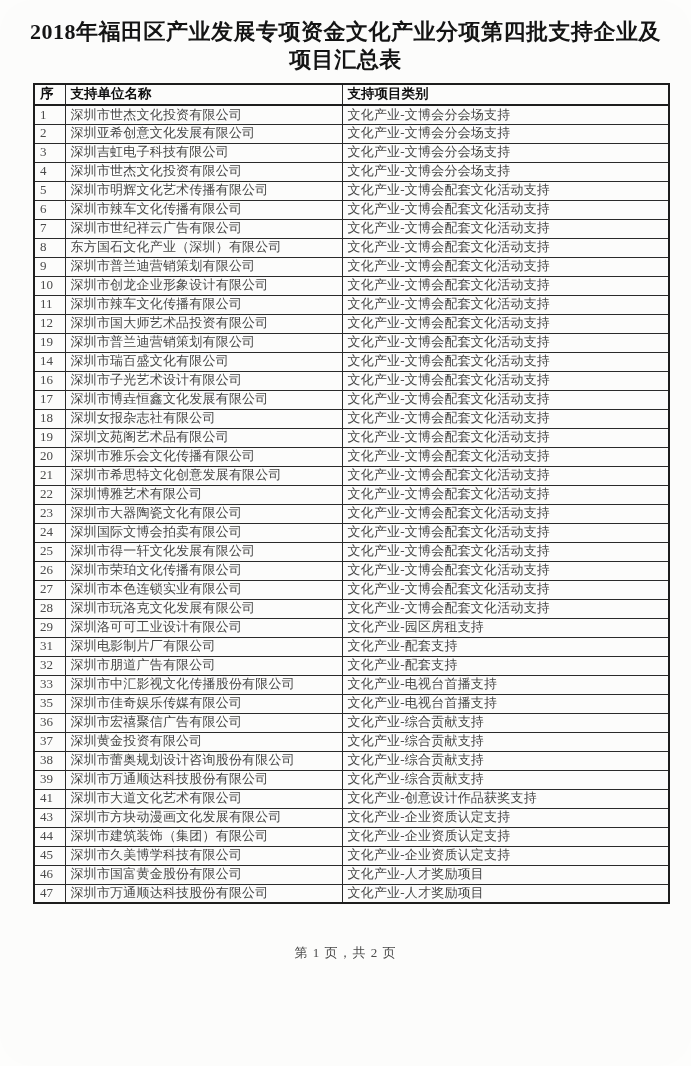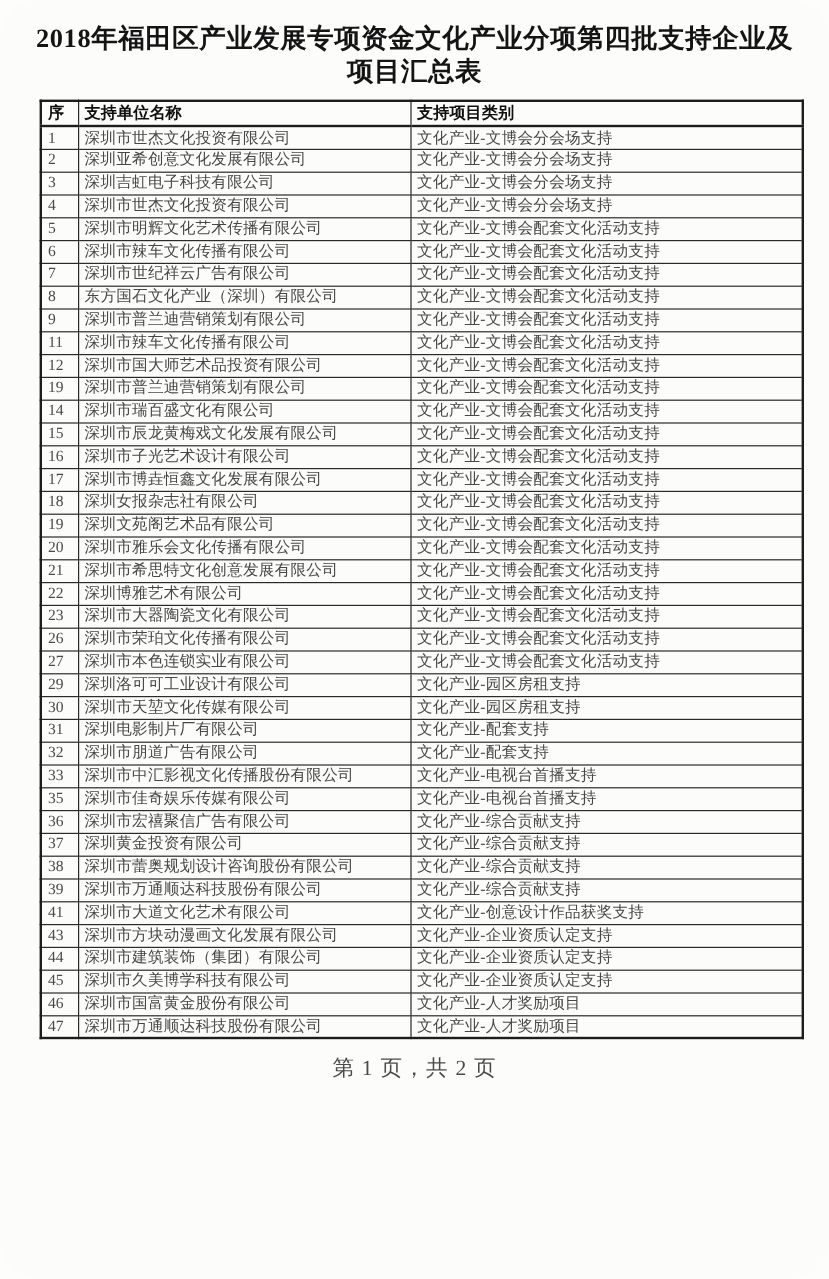--- a/index.html
+++ b/index.html
@@ -56,23 +56,23 @@
     font-size: 13.5px;
     height: 21px;
     border-bottom: 2px solid #1d1d1d;
   }
   col.c-index { width: 31px; }
   col.c-company { width: 277px; }
   col.c-category { width: 327px; }
   td.cell-index { color: #4a4a4a; font-size: 13px; }
   td.cell-company, td.cell-category { color: #474747; letter-spacing: 0.2px; }
   .page-footer {
-    margin-top: 12px;
+    margin-top: 40px;
     text-align: center;
-    font-size: 18px;
+    font-size: 13px;
     color: #4a4a4a;
     letter-spacing: 1px;
   }
 </style>
 </head>
 <body>
 
 <div class="page">
 
   <div class="doc-title">2018年福田区产业发展专项资金文化产业分项第四批支持企业及项目汇总表</div>
@@ -130,45 +130,45 @@
           <td class="cell-index">8</td>
           <td class="cell-company">东方国石文化产业（深圳）有限公司</td>
           <td class="cell-category">文化产业-文博会配套文化活动支持</td>
         </tr>
         <tr>
           <td class="cell-index">9</td>
           <td class="cell-company">深圳市普兰迪营销策划有限公司</td>
           <td class="cell-category">文化产业-文博会配套文化活动支持</td>
         </tr>
         <tr>
+          <td class="cell-index">10</td>
+          <td class="cell-company">深圳市创龙企业形象设计有限公司</td>
+          <td class="cell-category">文化产业-文博会配套文化活动支持</td>
+        </tr>
+        <tr>
           <td class="cell-index">11</td>
           <td class="cell-company">深圳市辣车文化传播有限公司</td>
           <td class="cell-category">文化产业-文博会配套文化活动支持</td>
         </tr>
         <tr>
           <td class="cell-index">12</td>
           <td class="cell-company">深圳市国大师艺术品投资有限公司</td>
           <td class="cell-category">文化产业-文博会配套文化活动支持</td>
         </tr>
         <tr>
           <td class="cell-index">19</td>
           <td class="cell-company">深圳市普兰迪营销策划有限公司</td>
           <td class="cell-category">文化产业-文博会配套文化活动支持</td>
         </tr>
         <tr>
           <td class="cell-index">14</td>
           <td class="cell-company">深圳市瑞百盛文化有限公司</td>
           <td class="cell-category">文化产业-文博会配套文化活动支持</td>
         </tr>
         <tr>
-          <td class="cell-index">15</td>
-          <td class="cell-company">深圳市辰龙黄梅戏文化发展有限公司</td>
-          <td class="cell-category">文化产业-文博会配套文化活动支持</td>
-        </tr>
-        <tr>
           <td class="cell-index">16</td>
           <td class="cell-company">深圳市子光艺术设计有限公司</td>
           <td class="cell-category">文化产业-文博会配套文化活动支持</td>
         </tr>
         <tr>
           <td class="cell-index">17</td>
           <td class="cell-company">深圳市博垚恒鑫文化发展有限公司</td>
           <td class="cell-category">文化产业-文博会配套文化活动支持</td>
         </tr>
         <tr>
@@ -195,40 +195,50 @@
           <td class="cell-index">22</td>
           <td class="cell-company">深圳博雅艺术有限公司</td>
           <td class="cell-category">文化产业-文博会配套文化活动支持</td>
         </tr>
         <tr>
           <td class="cell-index">23</td>
           <td class="cell-company">深圳市大器陶瓷文化有限公司</td>
           <td class="cell-category">文化产业-文博会配套文化活动支持</td>
         </tr>
         <tr>
+          <td class="cell-index">24</td>
+          <td class="cell-company">深圳国际文博会拍卖有限公司</td>
+          <td class="cell-category">文化产业-文博会配套文化活动支持</td>
+        </tr>
+        <tr>
+          <td class="cell-index">25</td>
+          <td class="cell-company">深圳市得一轩文化发展有限公司</td>
+          <td class="cell-category">文化产业-文博会配套文化活动支持</td>
+        </tr>
+        <tr>
           <td class="cell-index">26</td>
           <td class="cell-company">深圳市荣珀文化传播有限公司</td>
           <td class="cell-category">文化产业-文博会配套文化活动支持</td>
         </tr>
         <tr>
           <td class="cell-index">27</td>
           <td class="cell-company">深圳市本色连锁实业有限公司</td>
+          <td class="cell-category">文化产业-文博会配套文化活动支持</td>
+        </tr>
+        <tr>
+          <td class="cell-index">28</td>
+          <td class="cell-company">深圳市玩洛克文化发展有限公司</td>
           <td class="cell-category">文化产业-文博会配套文化活动支持</td>
         </tr>
         <tr>
           <td class="cell-index">29</td>
           <td class="cell-company">深圳洛可可工业设计有限公司</td>
           <td class="cell-category">文化产业-园区房租支持</td>
         </tr>
         <tr>
-          <td class="cell-index">30</td>
-          <td class="cell-company">深圳市天堃文化传媒有限公司</td>
-          <td class="cell-category">文化产业-园区房租支持</td>
-        </tr>
-        <tr>
           <td class="cell-index">31</td>
           <td class="cell-company">深圳电影制片厂有限公司</td>
           <td class="cell-category">文化产业-配套支持</td>
         </tr>
         <tr>
           <td class="cell-index">32</td>
           <td class="cell-company">深圳市朋道广告有限公司</td>
           <td class="cell-category">文化产业-配套支持</td>
         </tr>
         <tr>

